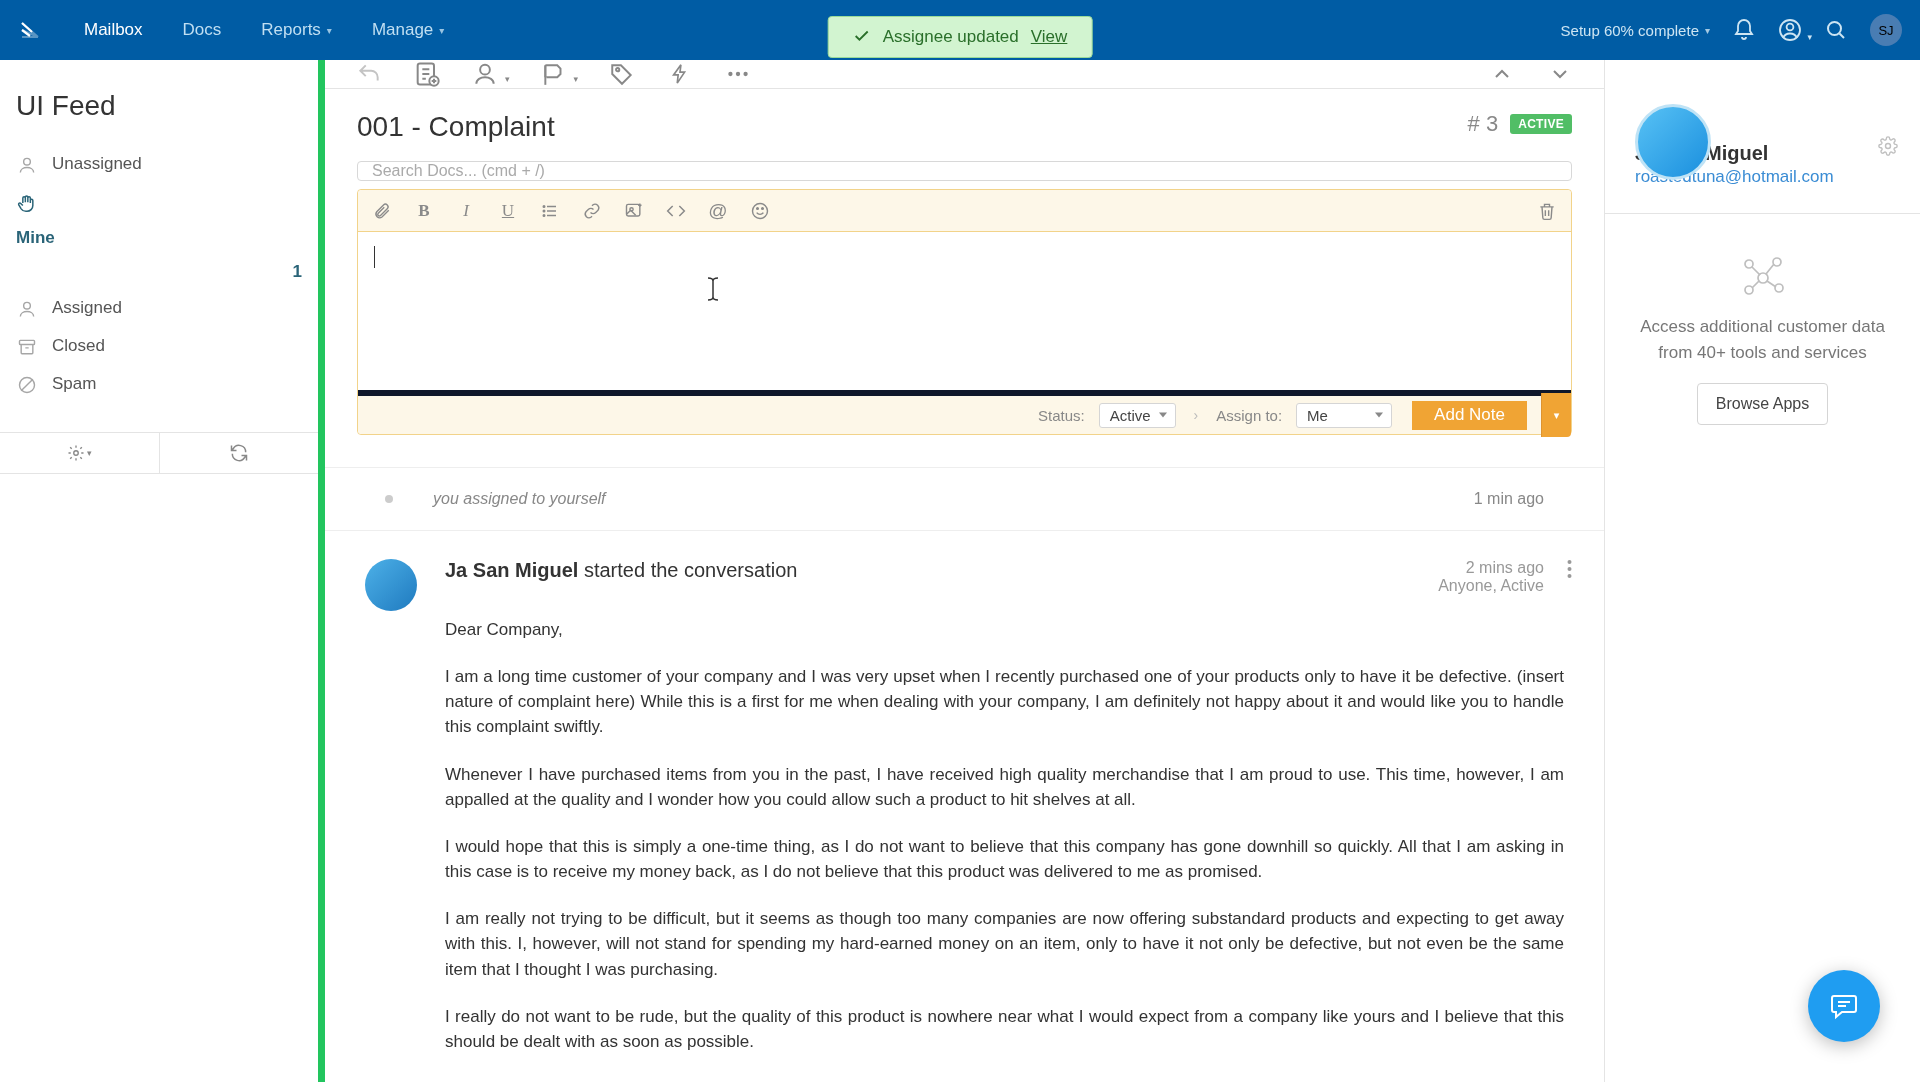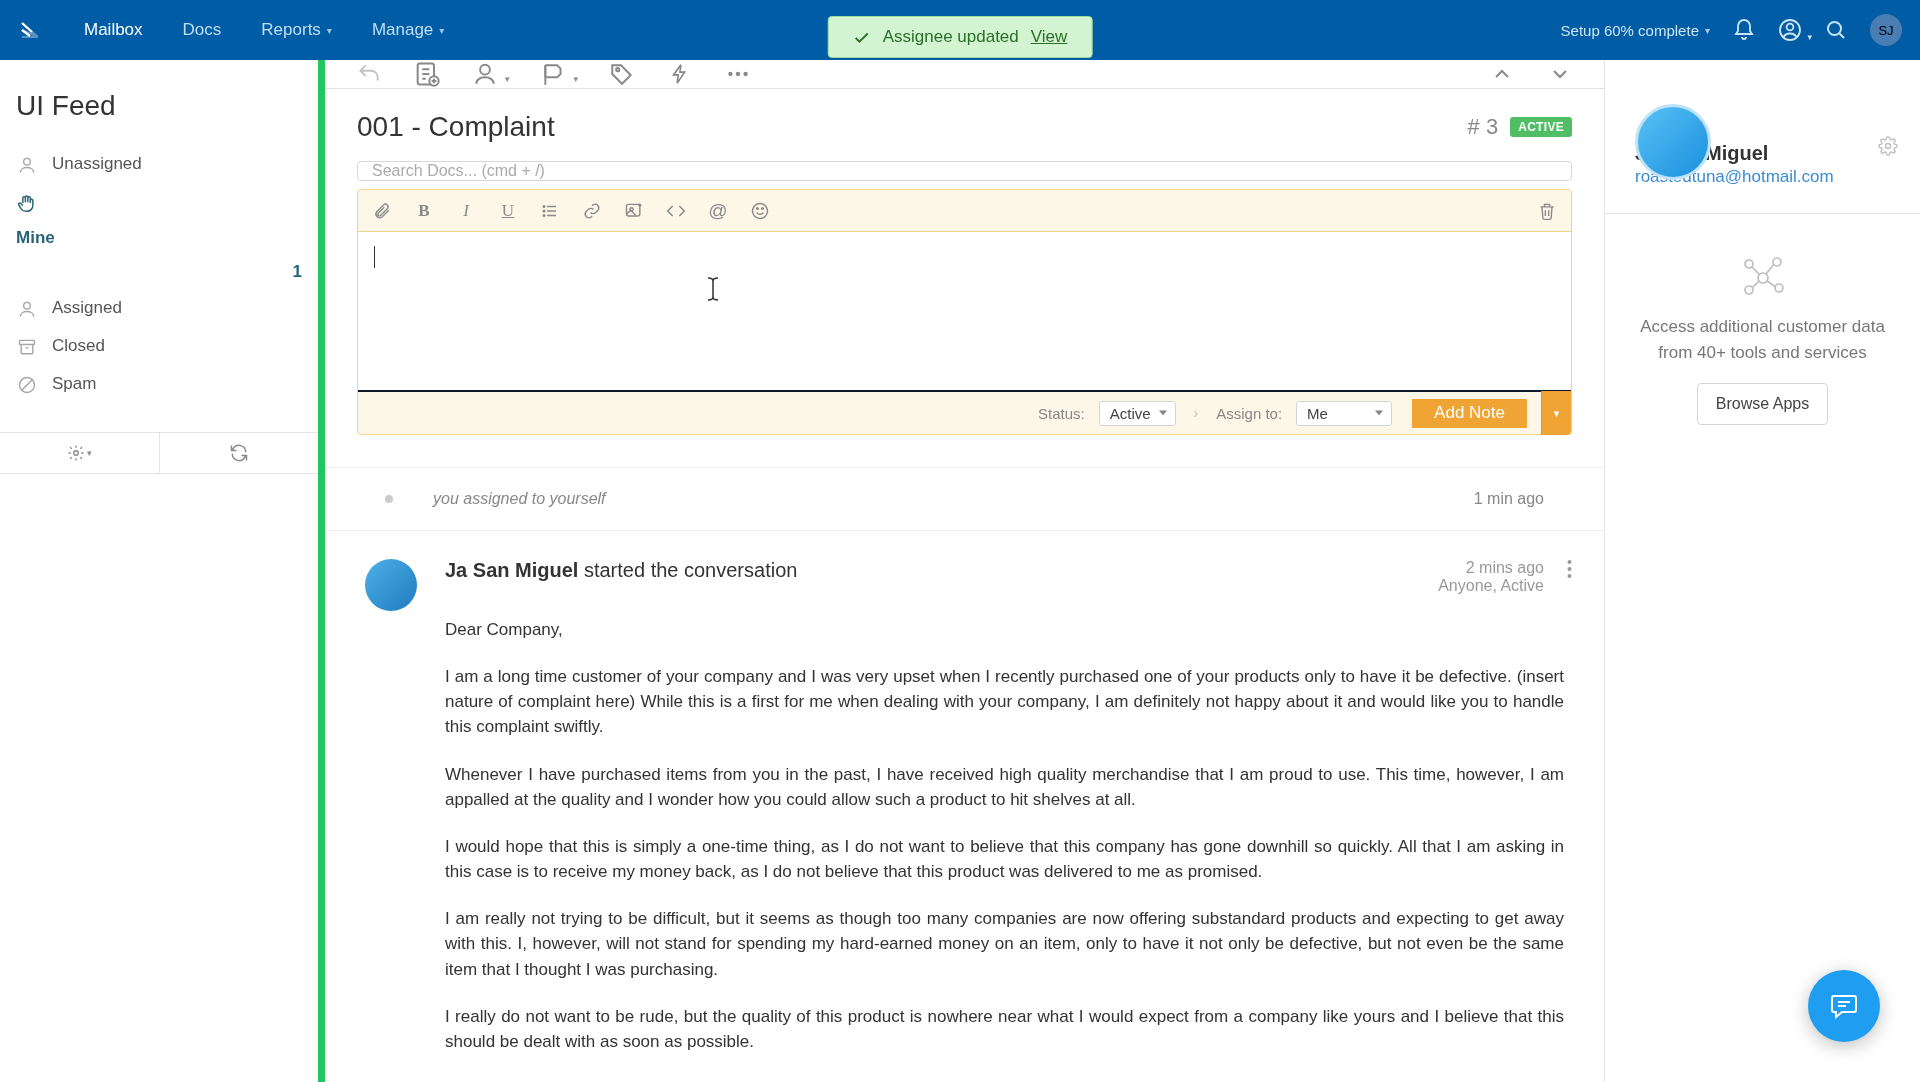--- a/index.html
+++ b/index.html
@@ -9,56 +9,56 @@
 .logo-icon svg{width:24px;height:24px;}
 .nav-items{display:flex;gap:0;margin-left:22px;}
 .nav-item{padding:0 20px;height:52px;display:flex;align-items:center;color:#c0dff2;font-size:17px;cursor:pointer;gap:6px;}
 .nav-item.active{color:#fff;font-weight:500;}
 .nav-caret{font-size:10px;opacity:.8;}
 .nav-right{margin-left:auto;display:flex;align-items:center;gap:22px;}
 .setup-complete{font-size:15px;color:#cde5f3;display:flex;align-items:center;gap:6px;}
 .ticon{width:24px;height:24px;position:relative;cursor:pointer;color:#cde5f3;}
 .avatar-sm{width:32px;height:32px;border-radius:50%;background:#497db3;color:#000000;font-size:13px;display:flex;align-items:center;justify-content:center;font-weight:500;}
 
-.toast{position:absolute;top:16px;left:50%;transform:translateX(-50%);background:#d2f4d0;border:1px solid #9adc98;border-radius:4px;padding:10px 24px;display:flex;align-items:flex-end;gap:12px;color:#2a6f2a;font-size:17px;z-index:50;}
+.toast{position:absolute;top:16px;left:50%;transform:translateX(-50%);background:#d2f4d0;border:1px solid #9adc98;border-radius:4px;padding:10px 24px;display:flex;align-items:flex-start;gap:12px;color:#2a6f2a;font-size:17px;z-index:50;}
 .toast a{color:#2a6f2a;text-decoration:underline;cursor:pointer;}
 
 .body-row{display:flex;height:1022px;}
 .sidebar{width:325px;border-right:7px solid #22c55e;display:flex;flex-direction:column;background:#fff;}
 .feed-title{font-size:28px;font-weight:500;color:#333;padding:30px 16px 24px;}
 .folder{display:flex;gap:14px;padding:8px 16px;font-size:17px;color:#555;cursor:pointer;}
 .folder .ficon{width:22px;height:22px;color:#a6a6a6;display:flex;align-items:center;justify-content:center;}
 .folder.active{color:#2a6478;font-weight:700;flex-direction:column;}
 .folder.active .ficon{color:#2a6478;}
 .folder .count{margin-left:auto;font-weight:700;color:#2a6478;}
 .sidebar-bottom{margin-top:28px;border-top:1px solid #e4e4e4;border-bottom:1px solid #e4e4e4;display:flex;height:42px;}
 .sidebar-bottom .sbtn{flex:1;display:flex;align-items:center;justify-content:center;color:#888;cursor:pointer;}
 .sidebar-bottom .sbtn:first-child{border-right:1px solid #e4e4e4;}
 
 .main{flex:1;display:flex;flex-direction:column;overflow:hidden;}
 .toolbar{height:62px;border-bottom:1px solid #e4e4e4;display:flex;align-items:center;padding:0 30px;gap:30px;}
 .tool{width:28px;height:28px;color:#888;cursor:pointer;display:flex;align-items:center;justify-content:center;}
 .tool.grey{color:#c4c4c4;}
 .tool-caret{font-size:9px;color:#888;margin-left:-24px;align-self:flex-end;margin-bottom:4px;}
 .tool-spacer{flex:1;}
-.title-row{display:flex;align-items:center;padding:22px 32px 18px;justify-content:space-between;}
+.title-row{display:flex;align-items:flex-start;padding:22px 32px 18px;justify-content:space-between;}
 .conv-title{font-size:28px;color:#333;}
 .title-right{display:flex;align-items:center;gap:12px;}
 .ticket-id{font-size:22px;color:#888;}
 .status-badge{background:#51be66;color:#fff;font-size:12px;font-weight:600;padding:3px 8px;border-radius:3px;letter-spacing:.3px;}
 
 .search-docs{margin:0 32px;border:1px solid #d8d8d8;border-radius:4px;height:40px;display:flex;align-items:center;padding:0 14px;color:#aaa;font-size:16px;}
 
 .editor{margin:8px 32px 0;border:1px solid #f2d38a;border-radius:4px;background:#fff;}
 .editor-toolbar{height:42px;border-bottom:1px solid #f2d38a;background:#fdf7e8;display:flex;align-items:center;padding:0 14px;gap:22px;border-radius:4px 4px 0 0;}
 .etool{width:20px;height:20px;color:#8a8a8a;cursor:pointer;display:flex;align-items:center;justify-content:center;}
 .editor-body{height:158px;padding:14px 16px;position:relative;}
 .text-cursor{position:absolute;left:16px;top:14px;width:1px;height:22px;background:#333;}
 .body-cursor{position:absolute;left:348px;top:44px;}
-.editor-footer{height:44px;background:#fdf7e8;border-top:2px solid #0f172a;display:flex;align-items:center;justify-content:flex-end;padding:0 0 0 14px;gap:14px;border-radius:0 0 4px 4px;}
+.editor-footer{height:44px;background:#fdf7e8;border-top:6px solid #0f172a;display:flex;align-items:center;justify-content:flex-end;padding:0 0 0 14px;gap:14px;border-radius:0 0 4px 4px;}
 .ef-label{color:#888;font-size:15px;}
 .ef-select{background:#fff;border:1px solid #d5d5d5;border-radius:3px;padding:3px 24px 3px 10px;font-size:15px;color:#444;position:relative;cursor:pointer;}
 .ef-select::after{content:"";position:absolute;right:8px;top:50%;transform:translateY(-50%);border-left:4px solid transparent;border-right:4px solid transparent;border-top:5px solid #888;}
 .ef-arrow{color:#bbb;font-size:14px;padding:0 4px;}
 .add-note-btn{background:#f0a434;color:#fff;font-size:17px;font-weight:500;height:29px;padding:0 22px;display:flex;align-items:center;cursor:pointer;}
 .add-note-drop{background:#f0a434;color:#fff;width:30px;height:44px;display:flex;align-items:center;justify-content:center;cursor:pointer;border-left:1px solid #de9430;border-radius:0 0 4px 0;}
 .add-note-btn{margin-left:6px;}
 
 .activity-row{display:flex;align-items:center;padding:22px 60px;border-top:1px solid #eee;border-bottom:1px solid #eee;margin-top:32px;}
 .act-dot{width:8px;height:8px;border-radius:50%;background:#ccc;margin-right:40px;}

